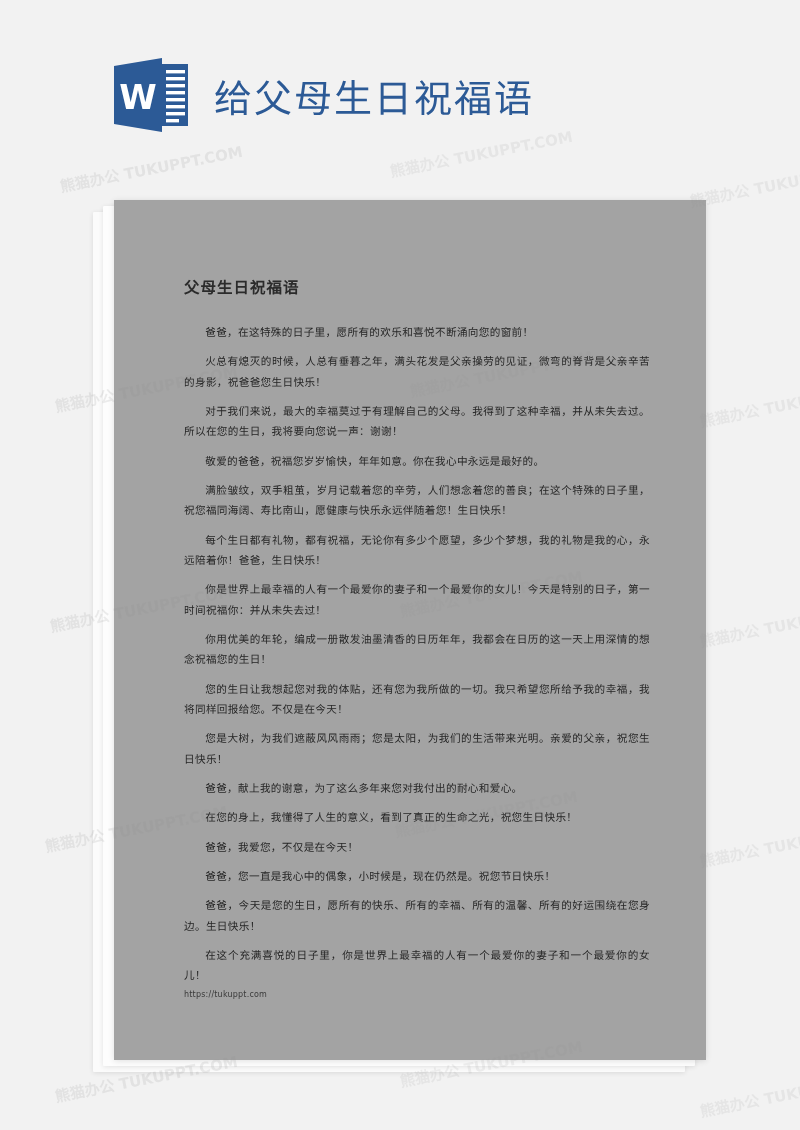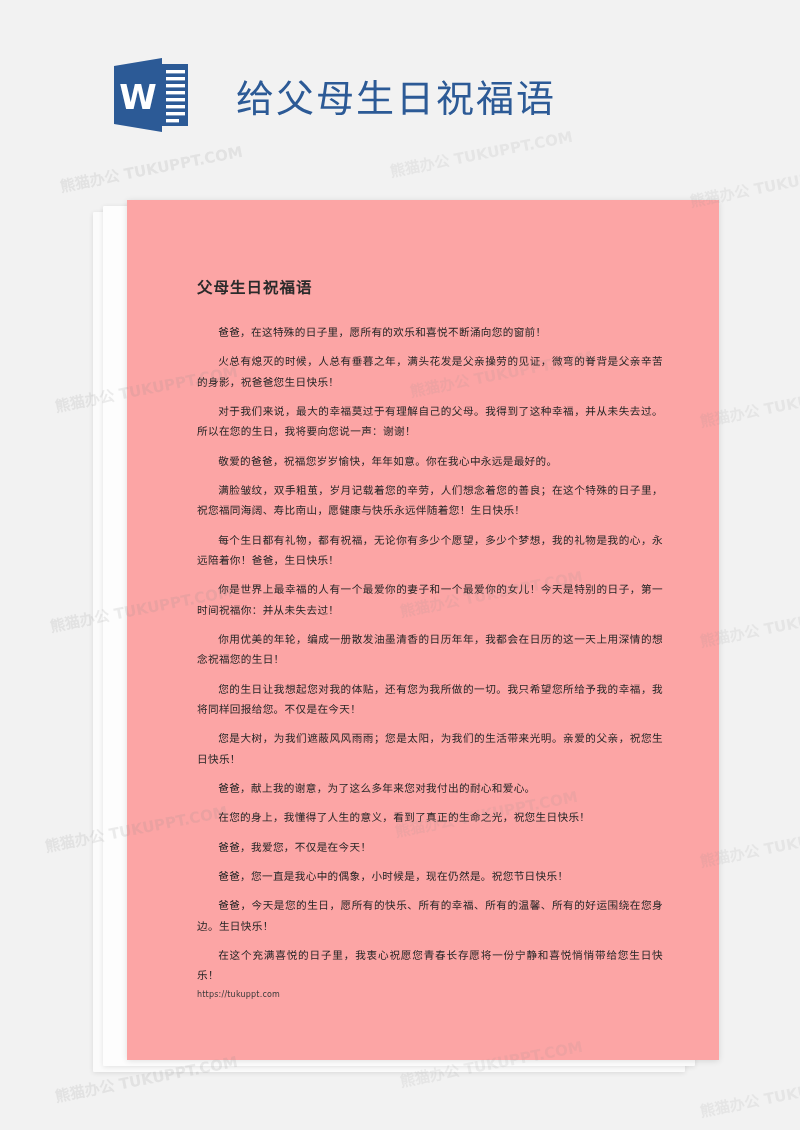--- a/index.html
+++ b/index.html
@@ -30,21 +30,21 @@
 
   .word-icon {
     width: 78px;
     height: 78px;
     position: relative;
     flex: 0 0 auto;
     display: block;
   }
 
   .title {
-    margin-left: 46px;
+    margin-left: 24px;
     font-size: 38px;
     letter-spacing: 2px;
     color: #2c5a96;
     font-family: "DejaVu Sans", "Liberation Sans", sans-serif;
     font-weight: 400;
     white-space: nowrap;
   }
 
   
   .page-stack {
@@ -61,25 +61,25 @@
     left: 103px;
     top: 206px;
     width: 592px;
     height: 860px;
     background: #fdfdfd;
   }
 
   
   .page {
     position: absolute;
-    left: 127px;
+    left: 114px;
     top: 200px;
     width: 592px;
     height: 860px;
-    background: #fca5a5;
+    background: #a3a3a3;
     box-shadow: 0 1px 6px rgba(0,0,0,0.12);
     overflow: hidden;
   }
 
   .page-inner {
     position: absolute;
     left: 0; top: 0;
     width: 592px;
     padding: 75px 56px 0 70px;
   }
@@ -167,21 +167,21 @@
     <p class="para">每个生日都有礼物，都有祝福，无论你有多少个愿望，多少个梦想，我的礼物是我的心，永远陪着你！爸爸，生日快乐！</p>
     <p class="para">你是世界上最幸福的人有一个最爱你的妻子和一个最爱你的女儿！今天是特别的日子，第一时间祝福你：并从未失去过！</p>
     <p class="para">你用优美的年轮，编成一册散发油墨清香的日历年年，我都会在日历的这一天上用深情的想念祝福您的生日！</p>
     <p class="para">您的生日让我想起您对我的体贴，还有您为我所做的一切。我只希望您所给予我的幸福，我将同样回报给您。不仅是在今天！</p>
     <p class="para">您是大树，为我们遮蔽风风雨雨；您是太阳，为我们的生活带来光明。亲爱的父亲，祝您生日快乐！</p>
     <p class="para">爸爸，献上我的谢意，为了这么多年来您对我付出的耐心和爱心。</p>
     <p class="para">在您的身上，我懂得了人生的意义，看到了真正的生命之光，祝您生日快乐！</p>
     <p class="para">爸爸，我爱您，不仅是在今天！</p>
     <p class="para">爸爸，您一直是我心中的偶象，小时候是，现在仍然是。祝您节日快乐！</p>
     <p class="para">爸爸，今天是您的生日，愿所有的快乐、所有的幸福、所有的温馨、所有的好运围绕在您身边。生日快乐！</p>
-    <p class="para">在这个充满喜悦的日子里，我衷心祝愿您青春长存愿将一份宁静和喜悦悄悄带给您生日快乐！</p>
+    <p class="para">在这个充满喜悦的日子里，你是世界上最幸福的人有一个最爱你的妻子和一个最爱你的女儿！</p>
   </div>
   <div class="footer-url">https://tukuppt.com</div>
 </div>
 
 <div class="wm-layer">
   <div class="wm" style="left:60px;  top:175px;">熊猫办公 TUKUPPT.COM</div>
   <div class="wm light" style="left:390px; top:160px;">熊猫办公 TUKUPPT.COM</div>
   <div class="wm light" style="left:690px; top:190px;">熊猫办公 TUKUPPT.COM</div>
   <div class="wm" style="left:55px;  top:395px;">熊猫办公 TUKUPPT.COM</div>
   <div class="wm light" style="left:410px; top:380px;">熊猫办公 TUKUPPT.COM</div>

